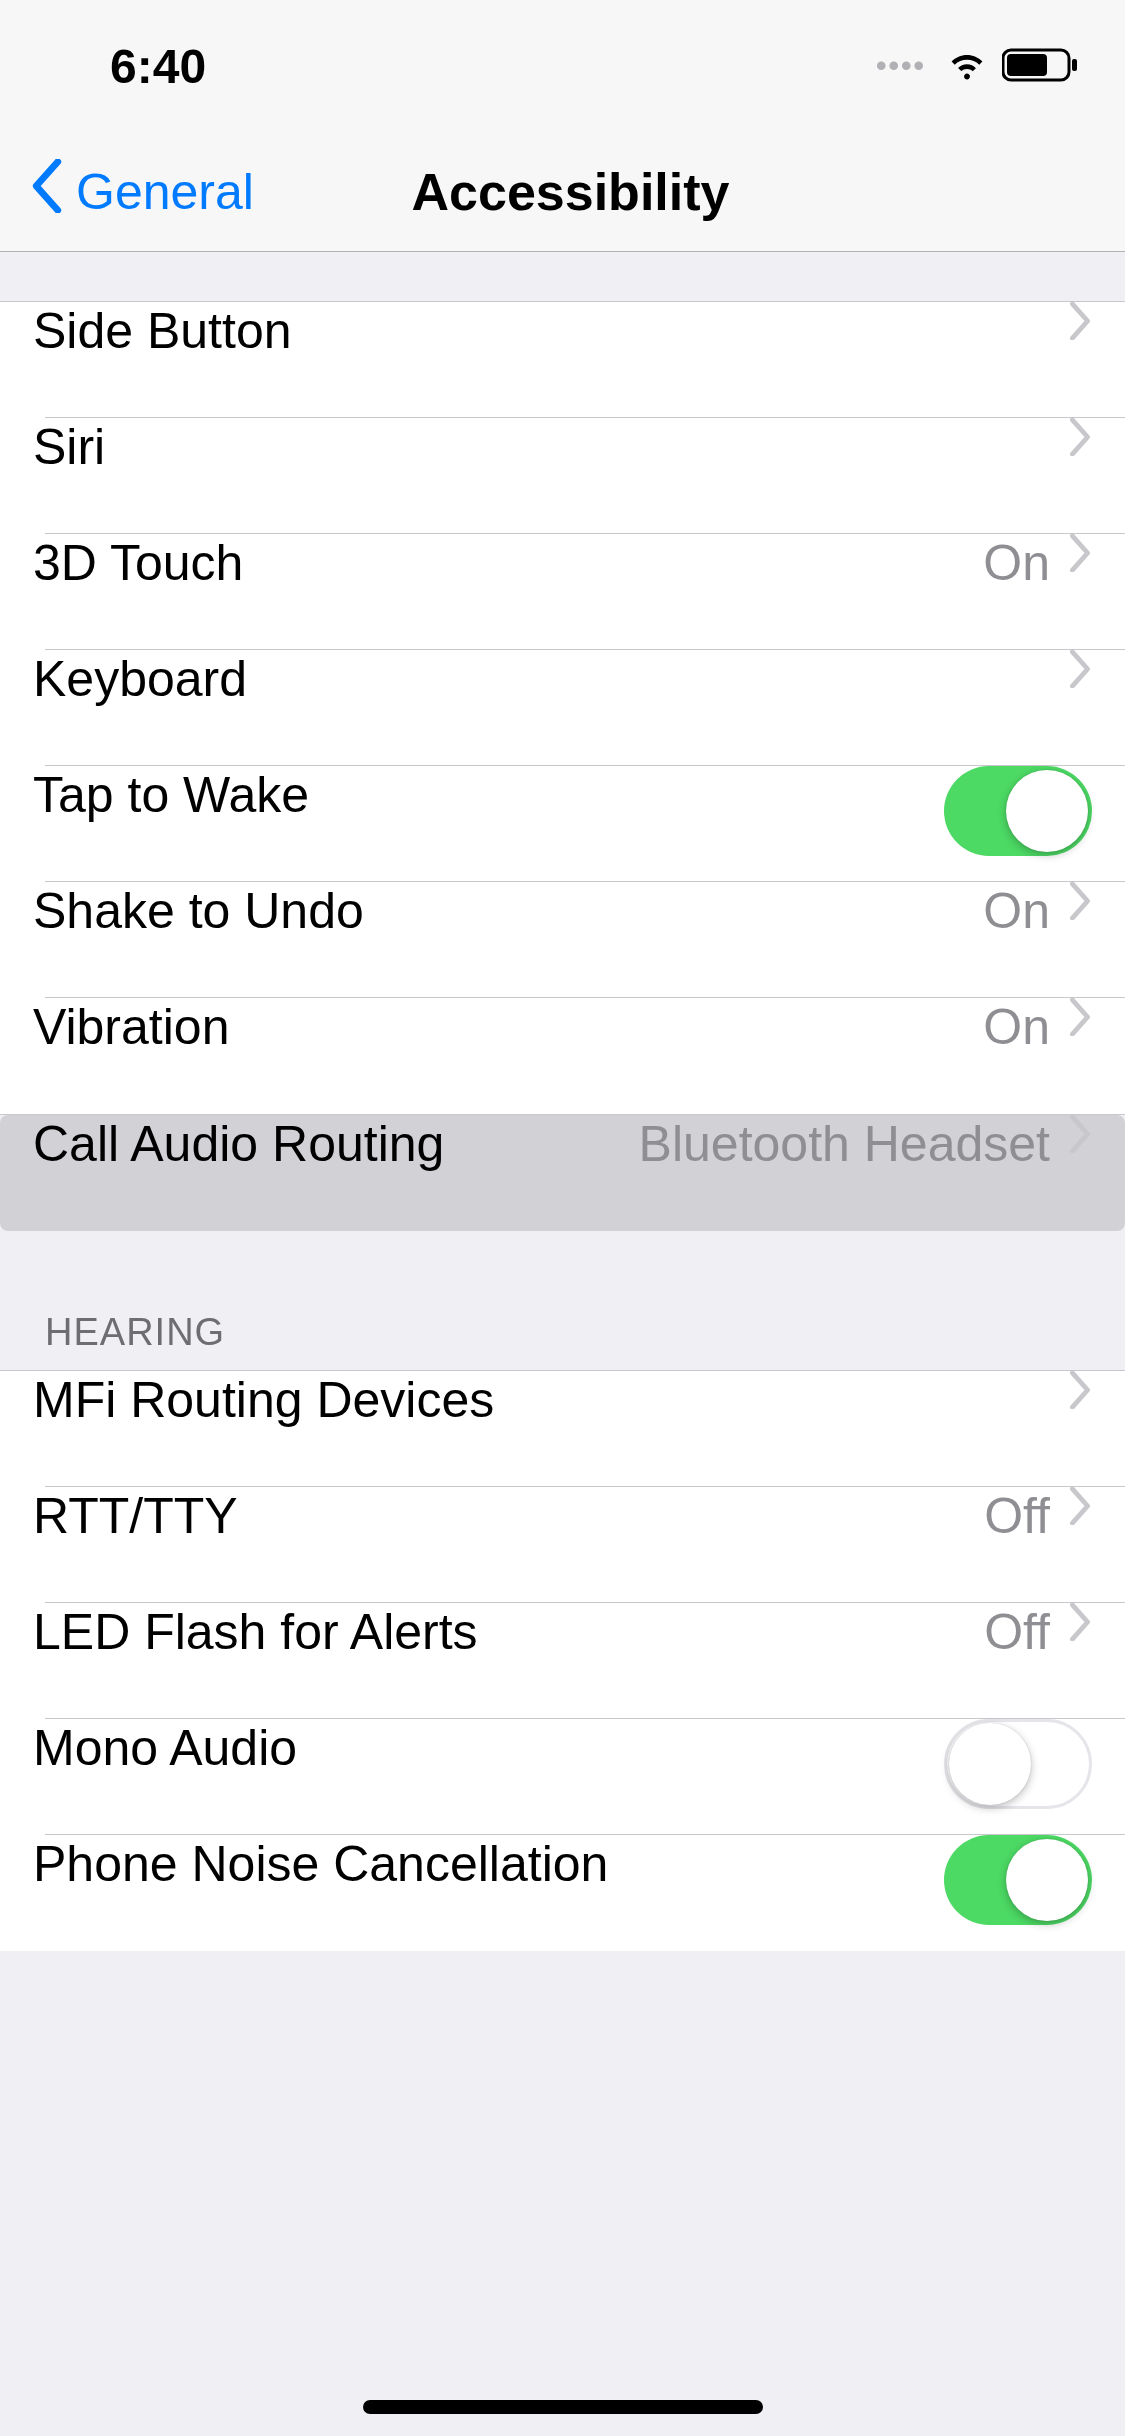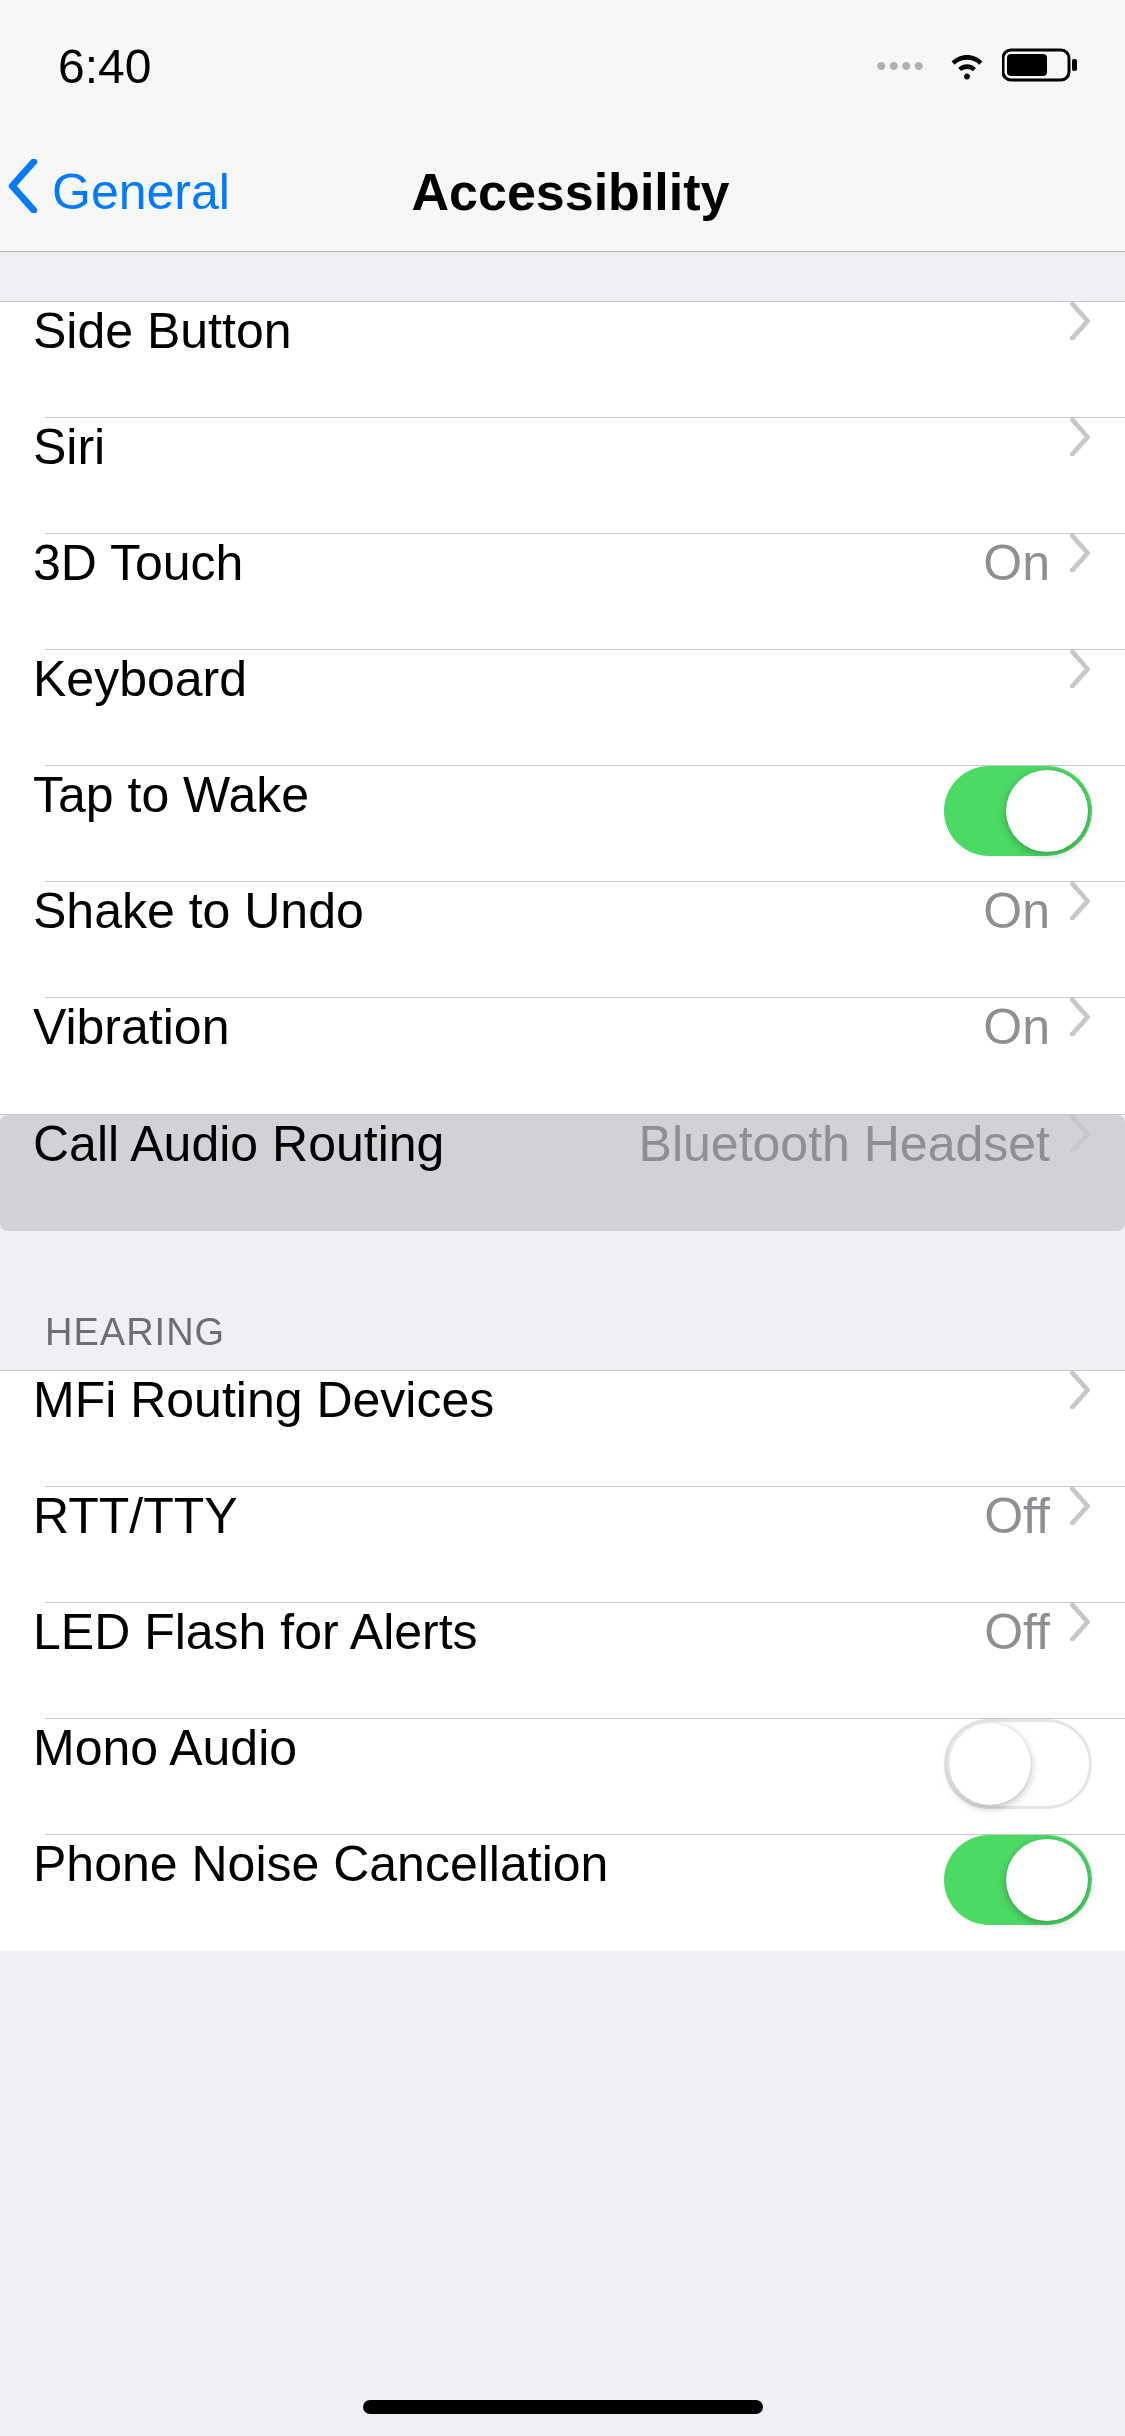--- a/index.html
+++ b/index.html
@@ -8,23 +8,23 @@
     font-family: -apple-system, "Helvetica Neue", Helvetica, Arial, sans-serif;
     background: #efeff4;
     color: #000;
     -webkit-font-smoothing: antialiased;
   }
   .status-bar {
     height: 132px;
     display: flex;
     align-items: center;
     justify-content: space-between;
-    padding: 0 45px 0 58px;
+    padding: 0 45px 0 110px;
     font-size: 48px;
-    font-weight: 400;
+    font-weight: 700;
     background: #f7f7f7;
   }
   .status-right {
     display: flex;
     align-items: center;
     gap: 14px;
   }
   .dots-icon { color: #b0b0b5; letter-spacing: 2px; font-size: 30px; margin-right: 6px; }
   .wifi-icon svg { width: 42px; height: 42px; fill: #000; }
   .battery-icon svg { width: 78px; height: 36px; }
@@ -33,21 +33,21 @@
     display: flex;
     align-items: center;
     position: relative;
     background: #f7f7f7;
     border-bottom: 1px solid #b2b2b2;
   }
   .nav-back {
     display: flex;
     align-items: center;
     color: #007aff;
-    padding-left: 4px;
+    padding-left: 28px;
     height: 100%;
     font-size: 50px;
   }
   .chevron-left svg { width: 38px; height: 54px; stroke: #007aff; margin-right: 10px; }
   .nav-title {
     position: absolute;
     left: 16px; right: 0;
     text-align: center;
     font-size: 52px;
     font-weight: 600;

